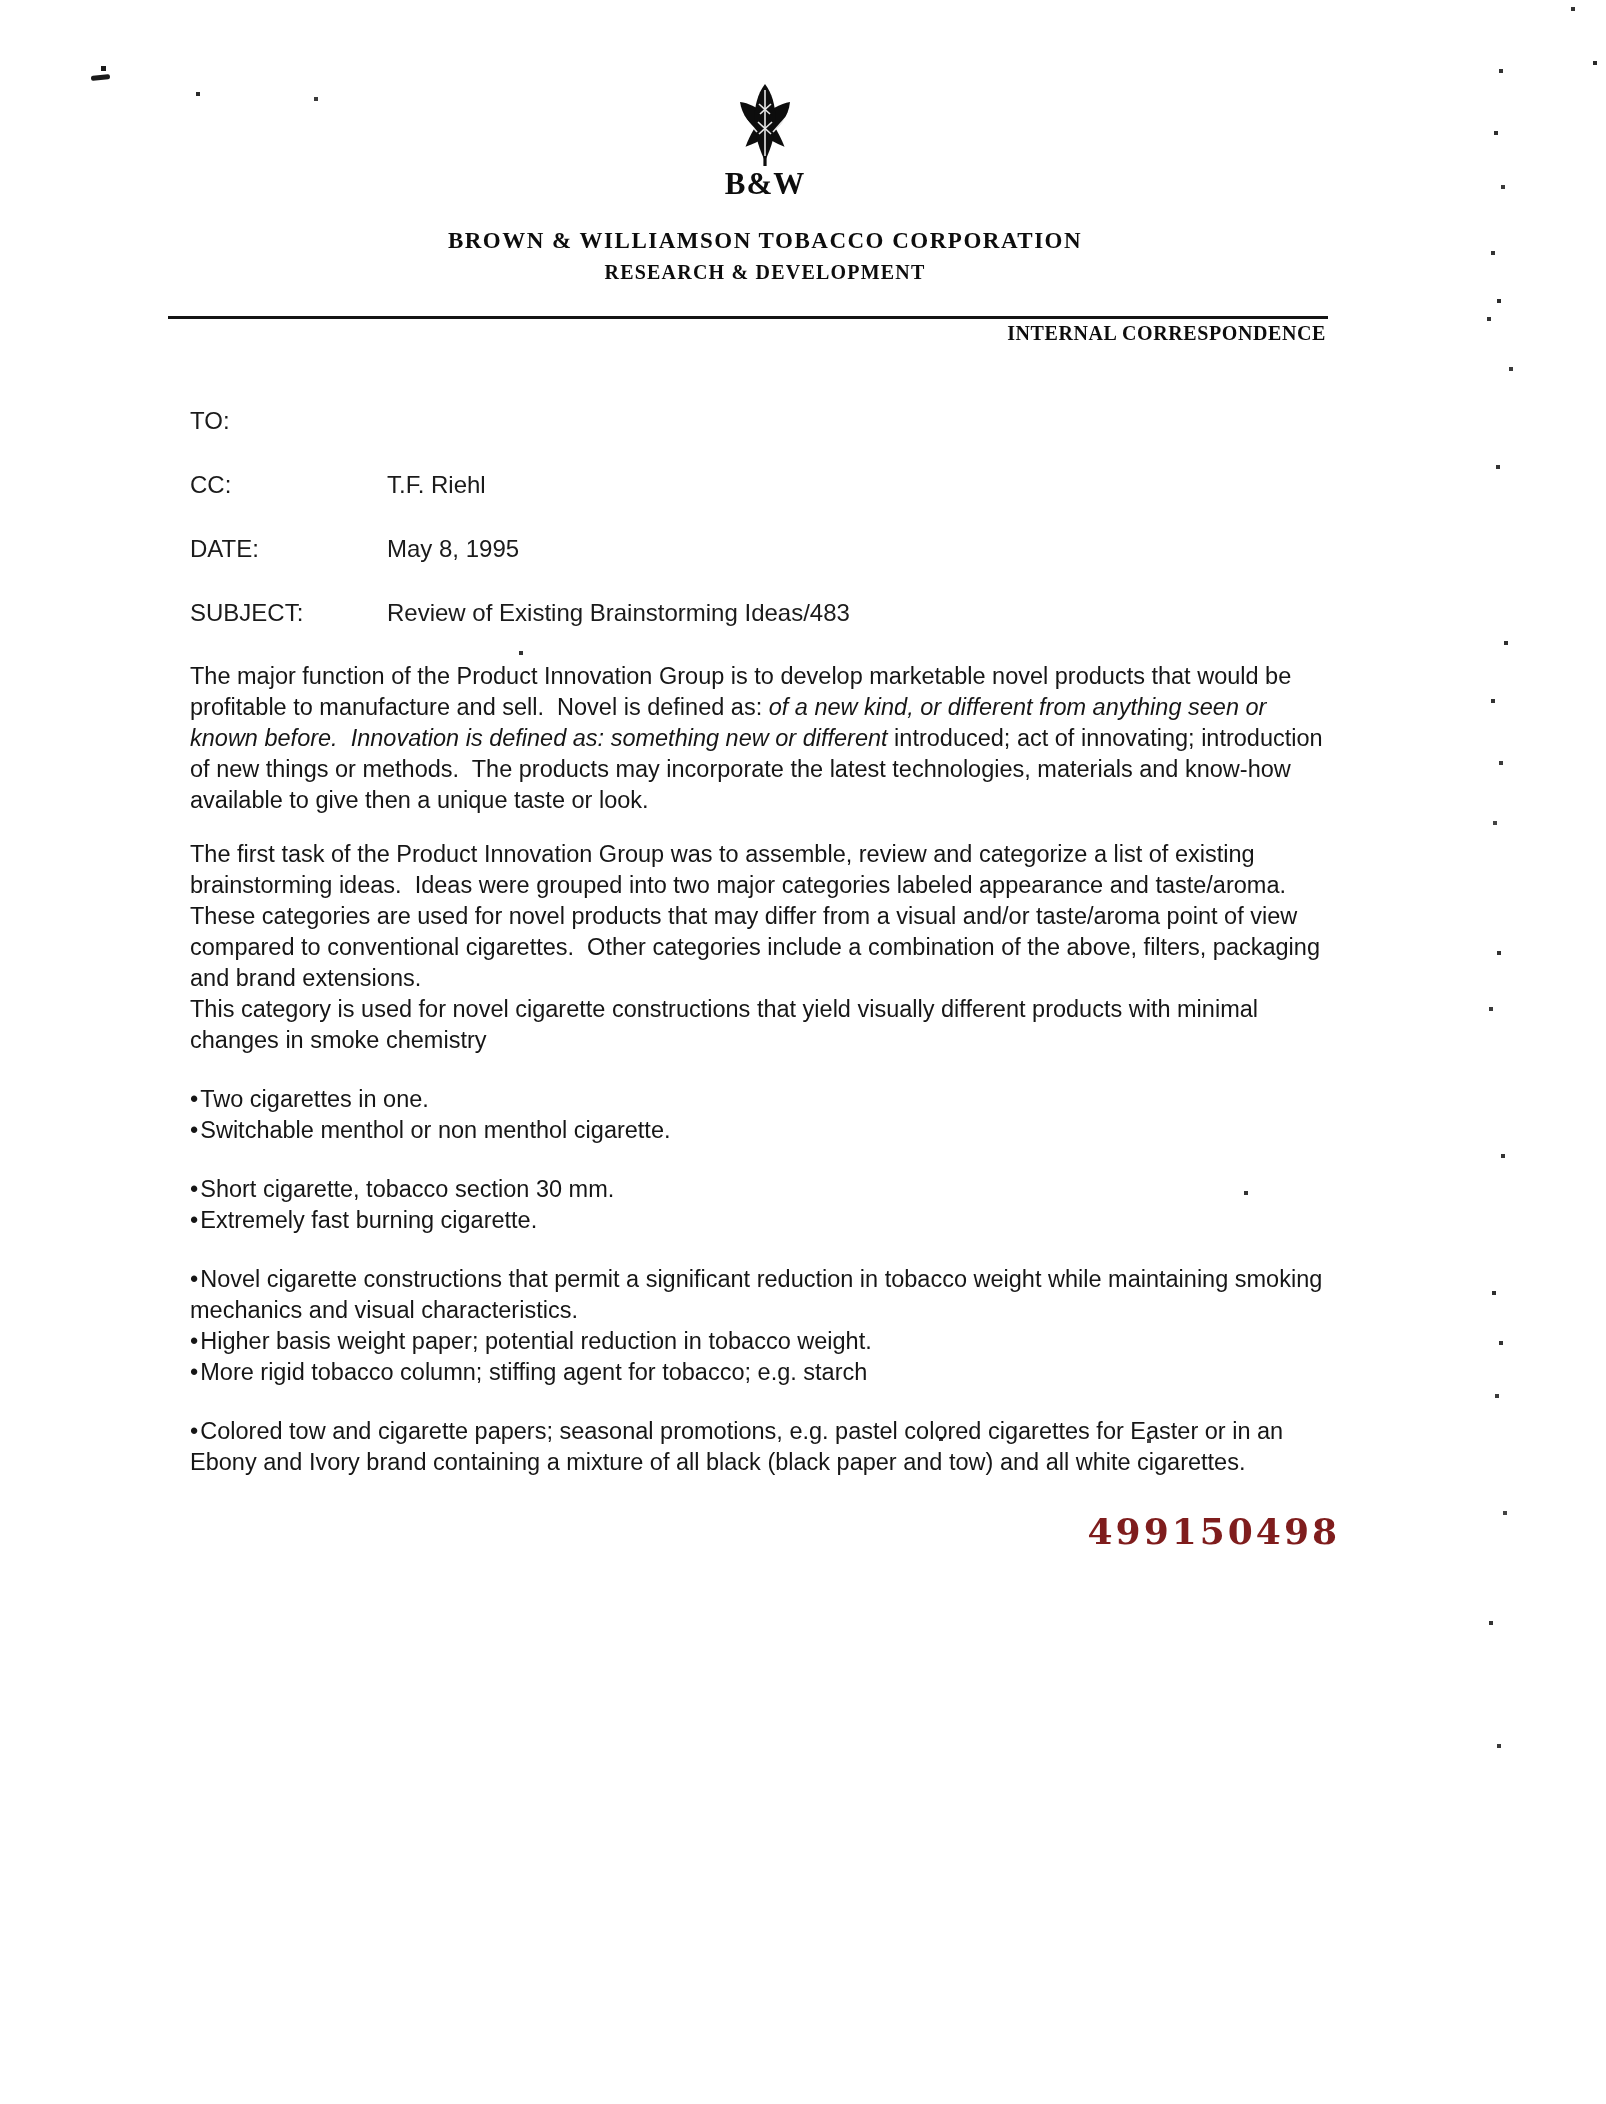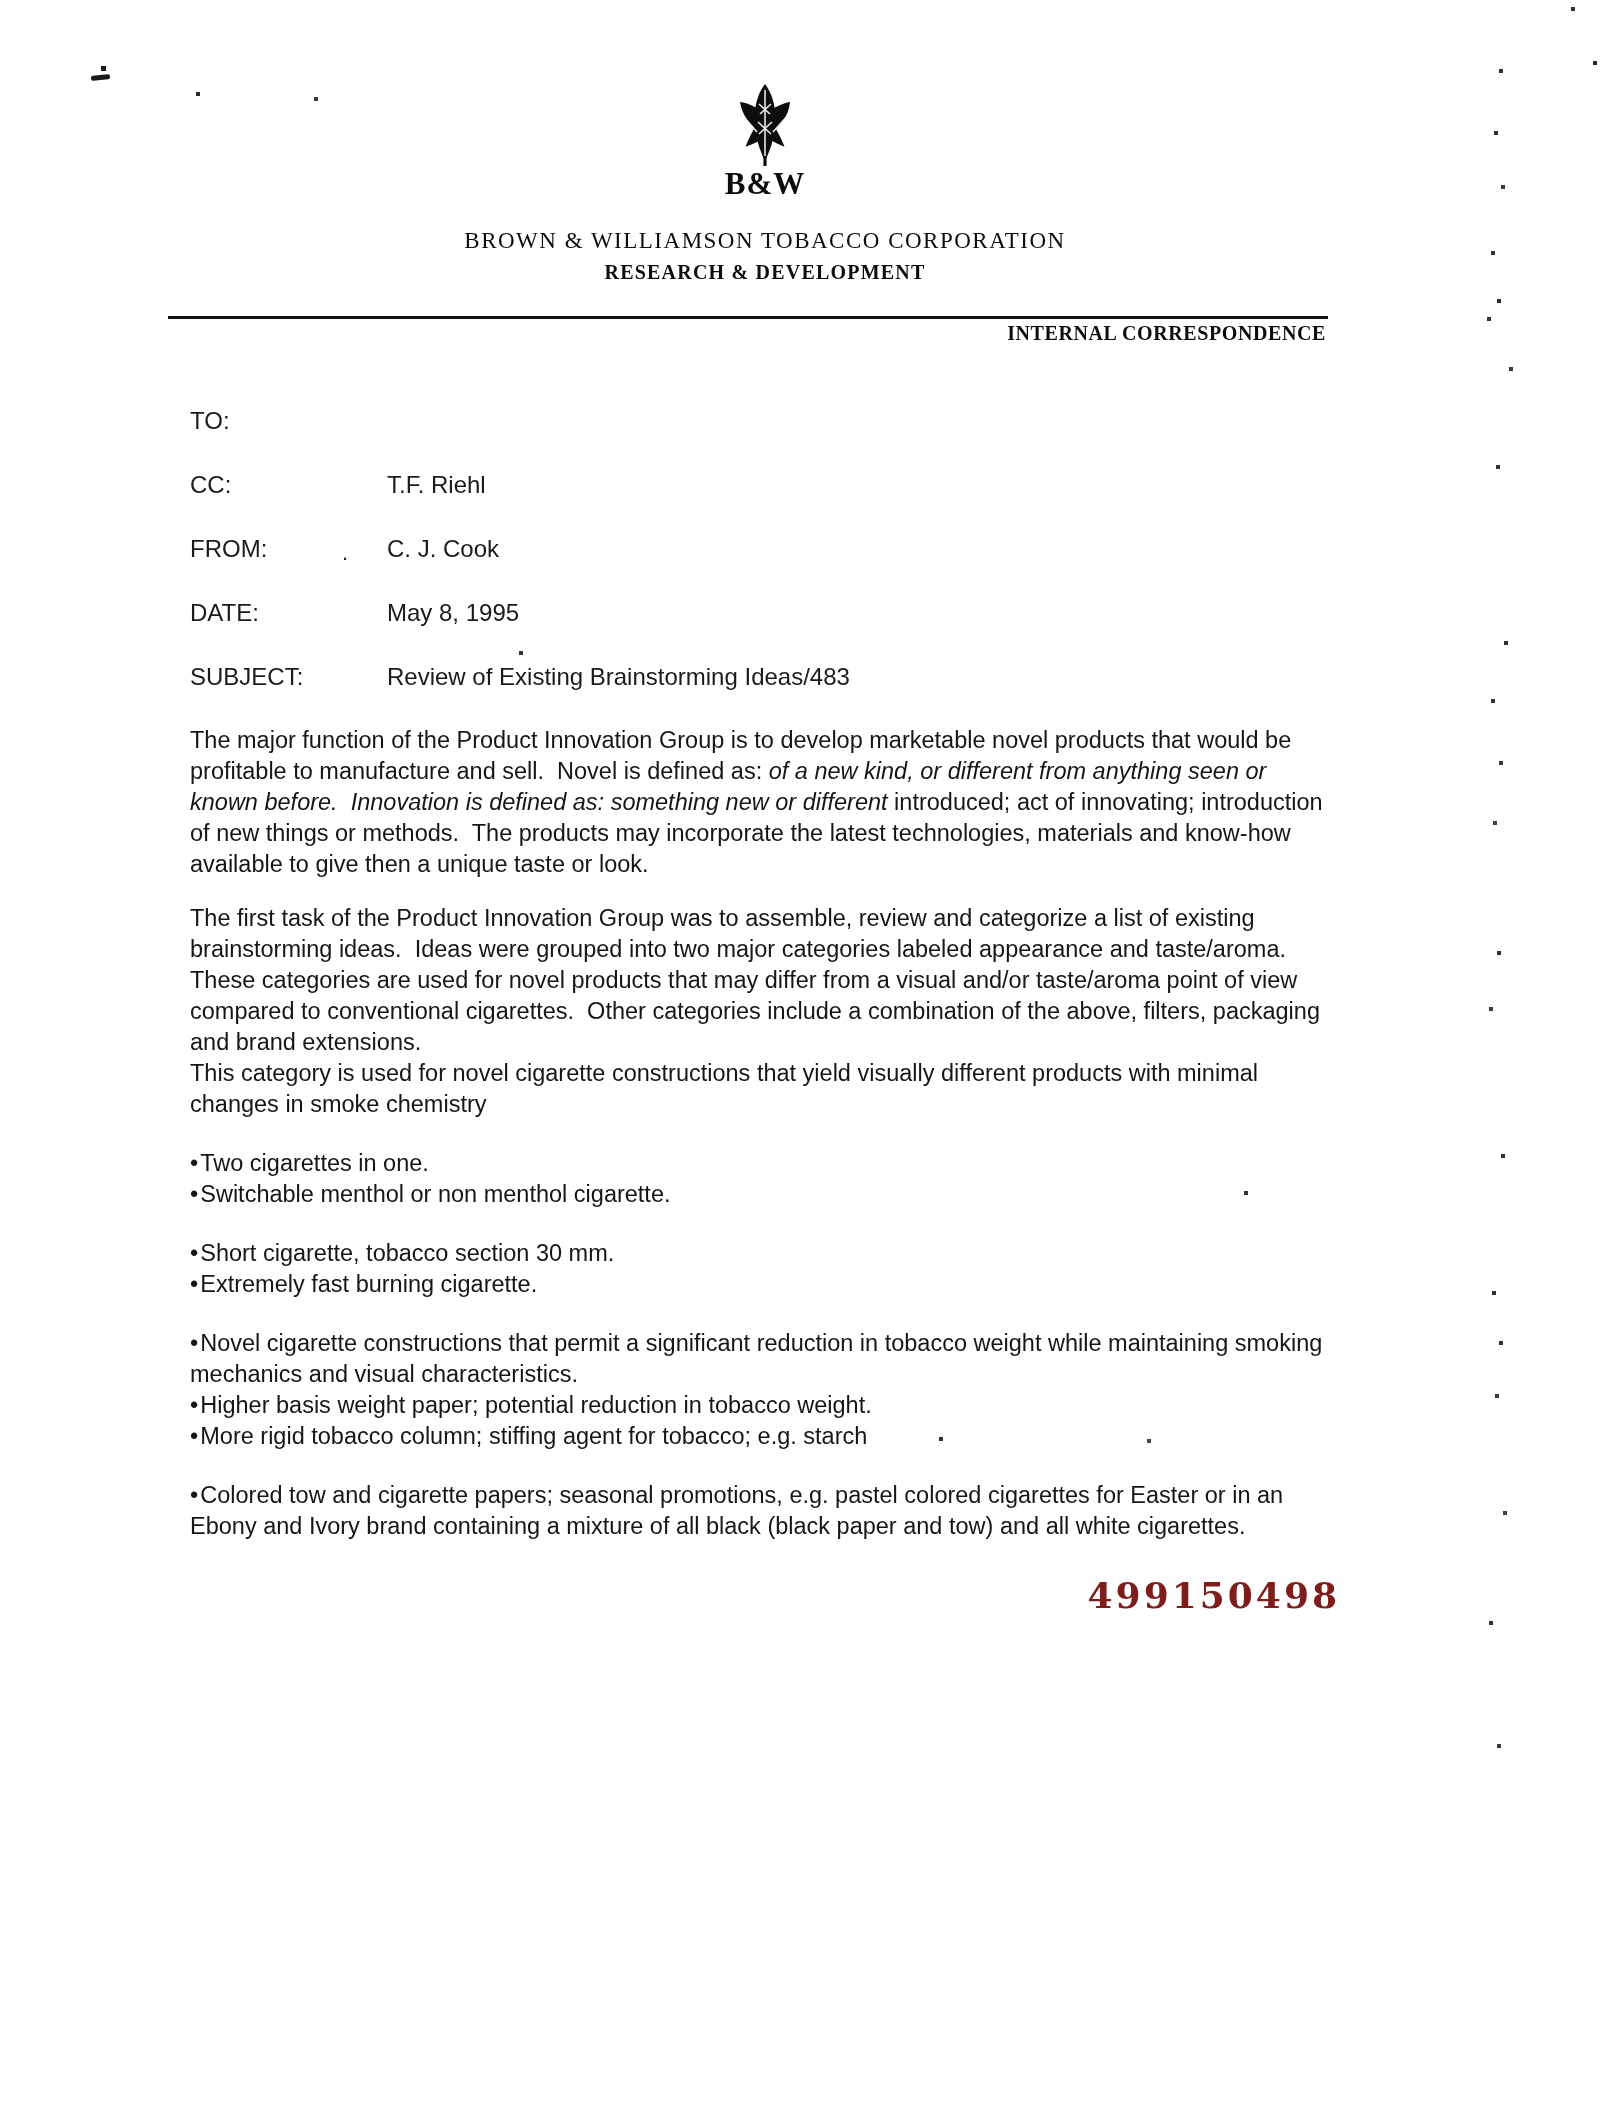--- a/index.html
+++ b/index.html
@@ -25,21 +25,21 @@
     font-family: "Liberation Serif", serif;
     font-weight: bold;
     font-size: 31px;
     letter-spacing: 1px;
     color: #0d0d0d;
     margin-top: -2px;
   }
   .company-name {
     text-align: center;
     font-family: "Liberation Serif", serif;
-    font-weight: normal;
+    font-weight: bold;
     font-size: 23px;
     letter-spacing: 1.5px;
     color: #0d0d0d;
     margin-top: 26px;
   }
   .division-name {
     text-align: center;
     font-family: "Liberation Serif", serif;
     font-weight: bold;
     font-size: 20px;
@@ -183,25 +183,20 @@
 
     <div class="memo-block">
       <div class="memo-row">
         <span class="memo-label">TO:</span>
       </div>
       <div class="memo-row">
         <span class="memo-label">CC:</span>
         <span class="memo-value">T.F. Riehl</span>
       </div>
       <div class="memo-row">
-        <span class="memo-label">FROM:</span>
-        <span class="stray-dot">.</span>
-        <span class="memo-value">C. J. Cook</span>
-      </div>
-      <div class="memo-row">
         <span class="memo-label">DATE:</span>
         <span class="memo-value">May 8, 1995</span>
       </div>
       <div class="memo-row">
         <span class="memo-label">SUBJECT:</span>
         <span class="memo-value">Review of Existing Brainstorming Ideas/483</span>
       </div>
     </div>
 
     <div class="body-text para1"><span>The major function of the Product Innovation Group is to develop marketable novel products that would be profitable to manufacture and sell.  Novel is defined as: </span><span class="italic-seg">of a new kind, or different from anything seen or known before.  Innovation is defined as: something new or different</span><span> introduced; act of innovating; introduction of new things or methods.  The products may incorporate the latest technologies, materials and know-how available to give then a unique taste or look.</span></div>

